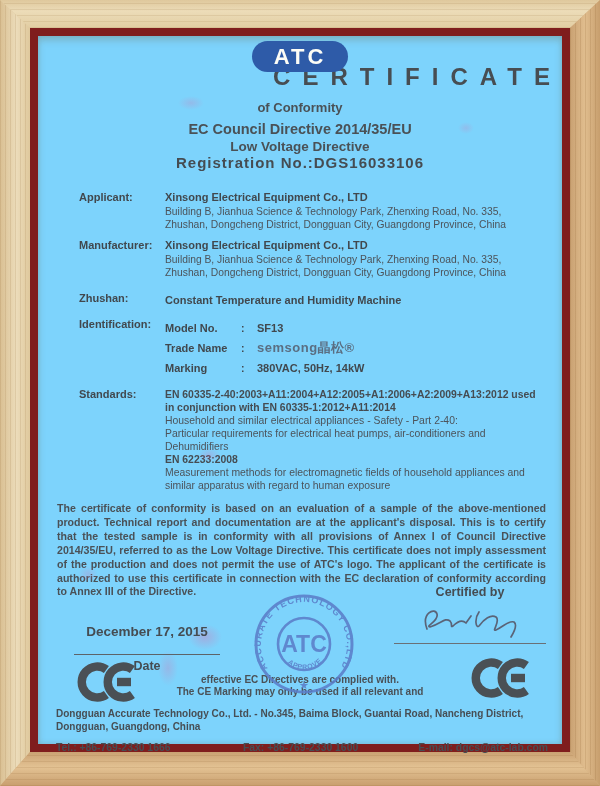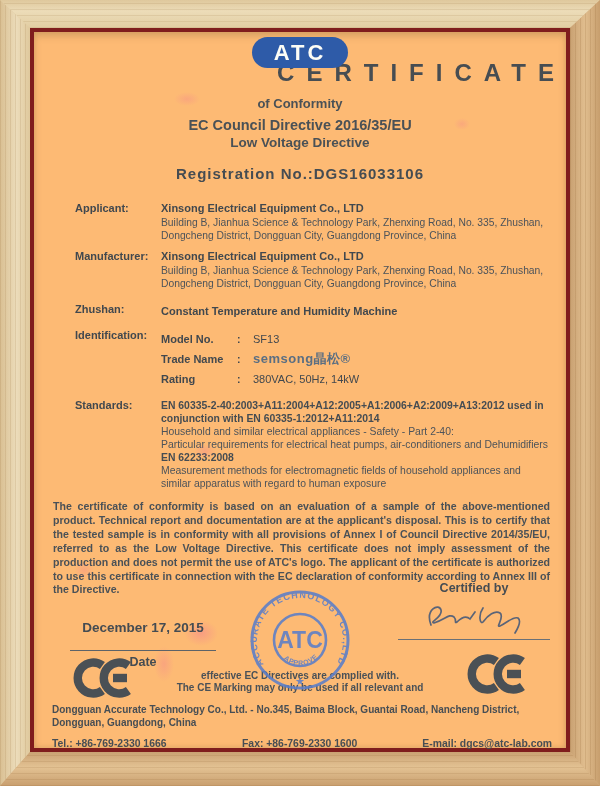--- a/index.html
+++ b/index.html
@@ -27,22 +27,22 @@
     clip-path:polygon(30px 0,30px 786px,0 752px,0 28px);}
   .wood-bottom{left:0;bottom:0;width:600px;height:34px;
     background:#d4ac7d;
     background-image:repeating-linear-gradient(0deg,rgba(140,95,45,.15) 0 1px,transparent 1px 6px),
       linear-gradient(180deg,#caa273,#e3c293 45%,#c89e6e);
     clip-path:polygon(30px 0,570px 0,600px 34px,0 34px);}
 
   
   .paper{
     position:absolute;left:30px;top:28px;right:30px;bottom:34px;
-    background:#fdba74;
-    border:4px solid #7f1d1d;
+    background:#7dd3fc;
+    border:8px solid #7f1d1d;
     box-shadow:inset 0 4px 7px rgba(110,95,55,.28), inset 0 -2px 4px rgba(110,95,55,.12);
     color:#41484e;
   }
   .smudge{position:absolute;border-radius:50%;pointer-events:none;}
 
   
   .header{text-align:center;}
   .atc-pill{
     display:inline-block;margin-top:5px;position:relative;z-index:2;
     background:#2e5ba8;color:#fdfdf6;border-radius:17px;
@@ -50,34 +50,34 @@
     font-size:22px;font-weight:bold;letter-spacing:3px;
   }
   .cert-title{
     margin-top:-9px;position:relative;z-index:1;
     font-size:24px;font-weight:bold;letter-spacing:12px;
     color:#474d52;text-indent:12px;text-align:right;
   }
   .sub1{margin-top:9px;font-size:13px;font-weight:bold;color:#4a5156;}
   .sub2{margin-top:6px;font-size:14.5px;font-weight:bold;color:#4a5156;}
   .sub3{margin-top:2px;font-size:13.5px;font-weight:bold;color:#4a5156;}
-  .reg{margin-top:15px;font-size:15px;font-weight:bold;letter-spacing:1px;color:#454c52;}
+  .reg{font-size:15px;font-weight:bold;letter-spacing:1px;color:#454c52;}
 
   
   .rows{margin:20px 18px 0 41px;}
   .frow{display:flex;margin-bottom:8px;}
   .flabel{width:86px;flex:0 0 86px;font-size:11px;font-weight:bold;}
   .fval{flex:1;font-size:10.5px;}
   .fname{font-weight:bold;font-size:11px;margin-bottom:2px;}
   .faddr{font-size:10.3px;line-height:13px;color:#4c535a;}
   .prodval{font-weight:bold;font-size:11px;padding-top:2px;}
   .idrow{display:flex;line-height:20px;}
   .idname{width:76px;flex:0 0 76px;font-weight:bold;font-size:11px;}
   .idcolon{width:16px;flex:0 0 16px;font-weight:bold;}
-  .idval{font-weight:normal;font-size:11px;}
+  .idval{font-weight:bold;font-size:11px;}
   .tradeval{font-weight:bold;font-size:13px;color:#5a6e82;letter-spacing:.5px;}
   .std-line{font-size:10.4px;line-height:13px;color:#4c535a;}
   .std-line.bold{font-weight:bold;color:#454c52;}
   .idblock{margin-top:12px;}
 
   
   .statement{
     margin:10px 16px 0 19px;text-align:justify;
     font-size:10.6px;line-height:13.9px;font-weight:bold;color:#4a5157;
   }
@@ -119,21 +119,21 @@
   <div class="smudge" style="left:150px;top:588px;width:34px;height:26px;background:radial-gradient(closest-side,rgba(236,90,160,.30),transparent);"></div>
   <div class="smudge" style="left:120px;top:614px;width:20px;height:36px;background:radial-gradient(closest-side,rgba(236,90,160,.22),transparent);"></div>
   <div class="smudge" style="left:40px;top:530px;width:20px;height:16px;background:radial-gradient(closest-side,rgba(236,90,160,.20),transparent);"></div>
   <div class="smudge" style="left:160px;top:412px;width:22px;height:14px;background:radial-gradient(closest-side,rgba(236,90,160,.22),transparent);"></div>
   <div class="smudge" style="left:420px;top:86px;width:16px;height:12px;background:radial-gradient(closest-side,rgba(236,90,160,.18),transparent);"></div>
 
   <div class="header">
     <div class="atc-pill">ATC</div>
     <div class="cert-title">CERTIFICATE</div>
     <div class="sub1">of Conformity</div>
-    <div class="sub2">EC Council Directive 2016/35/EU</div>
+    <div class="sub2">EC Council Directive 2014/35/EU</div>
     <div class="sub3">Low Voltage Directive</div>
     <div class="reg">Registration No.:DGS16033106</div>
   </div>
 
   <div class="rows">
 
     <div class="frow">
       <div class="flabel">Applicant:</div>
       <div class="fval">
         <div class="fname">Xinsong Electrical Equipment Co., LTD</div>
@@ -161,21 +161,21 @@
           <span class="idname">Model No.</span>
           <span class="idcolon">:</span>
           <span class="idval">SF13</span>
         </div>
         <div class="idrow">
           <span class="idname">Trade Name</span>
           <span class="idcolon">:</span>
           <span class="idval tradeval">semsong晶松®</span>
         </div>
         <div class="idrow">
-          <span class="idname">Rating</span>
+          <span class="idname">Marking</span>
           <span class="idcolon">:</span>
           <span class="idval">380VAC, 50Hz, 14kW</span>
         </div>
       </div>
     </div>
 
     <div class="frow" style="margin-top:10px;">
       <div class="flabel">Standards:</div>
       <div class="fval">
         <div class="std-line bold">EN 60335-2-40:2003+A11:2004+A12:2005+A1:2006+A2:2009+A13:2012 used in conjunction with EN 60335-1:2012+A11:2014</div>

